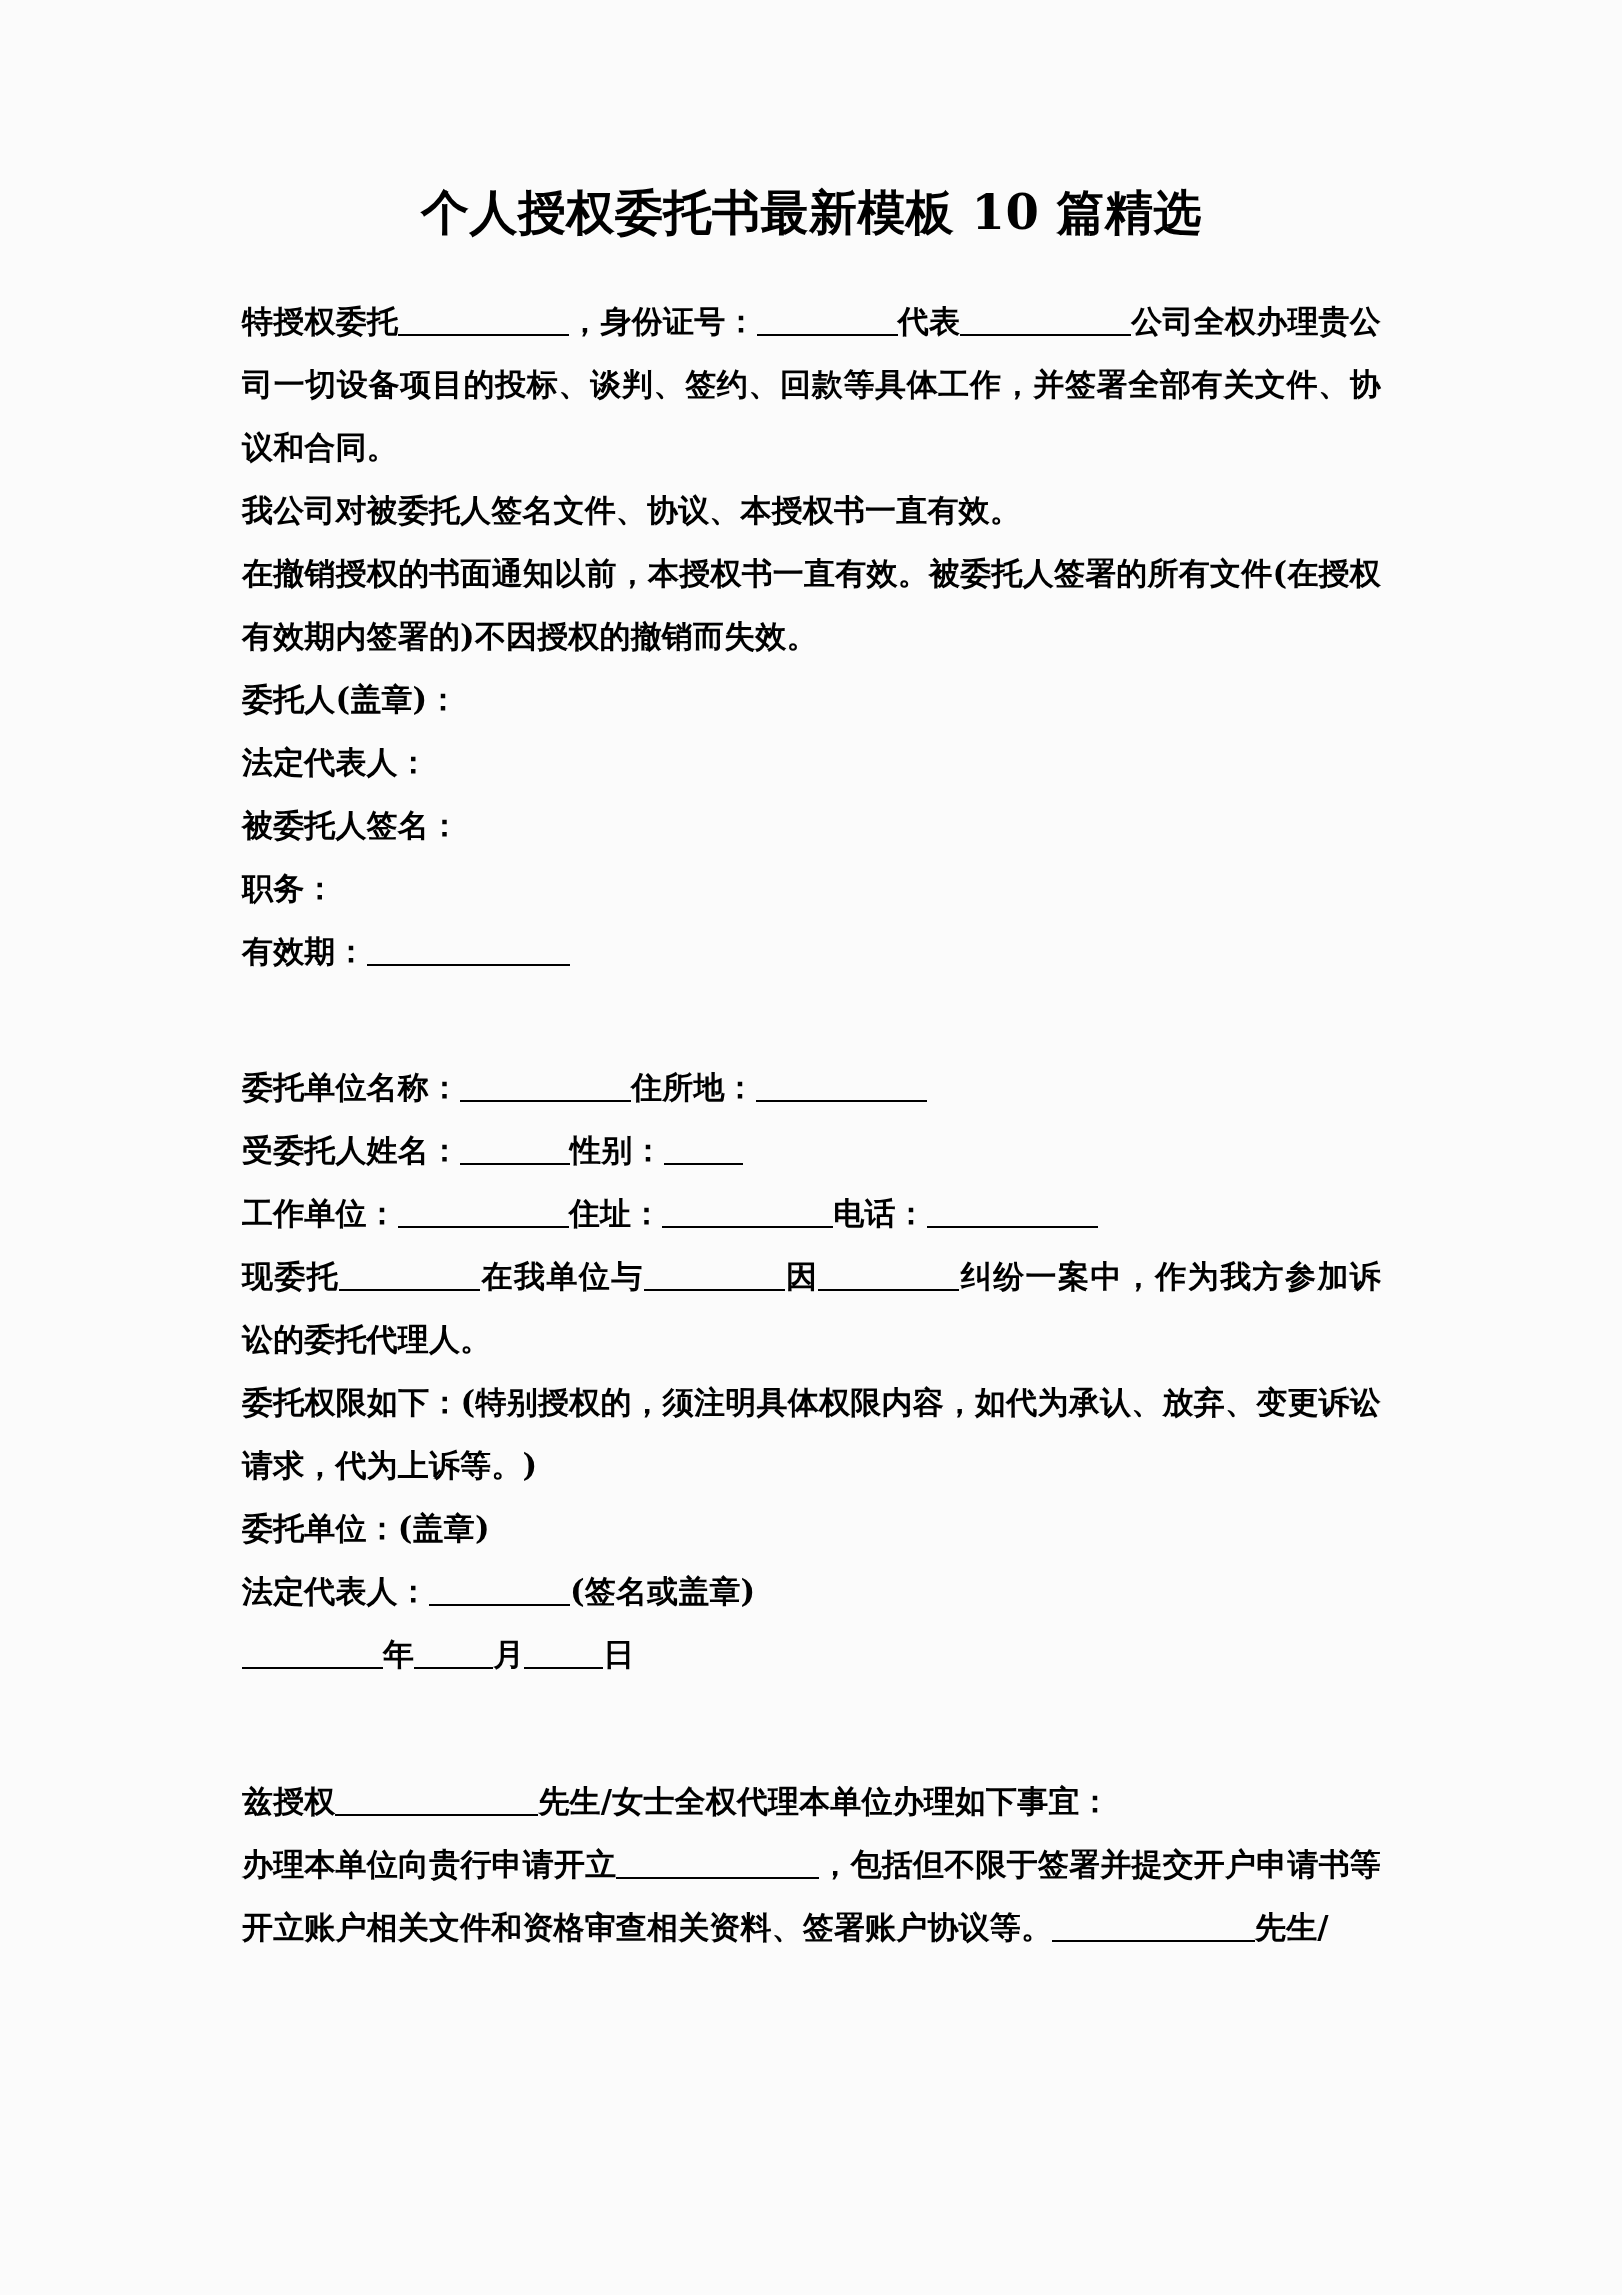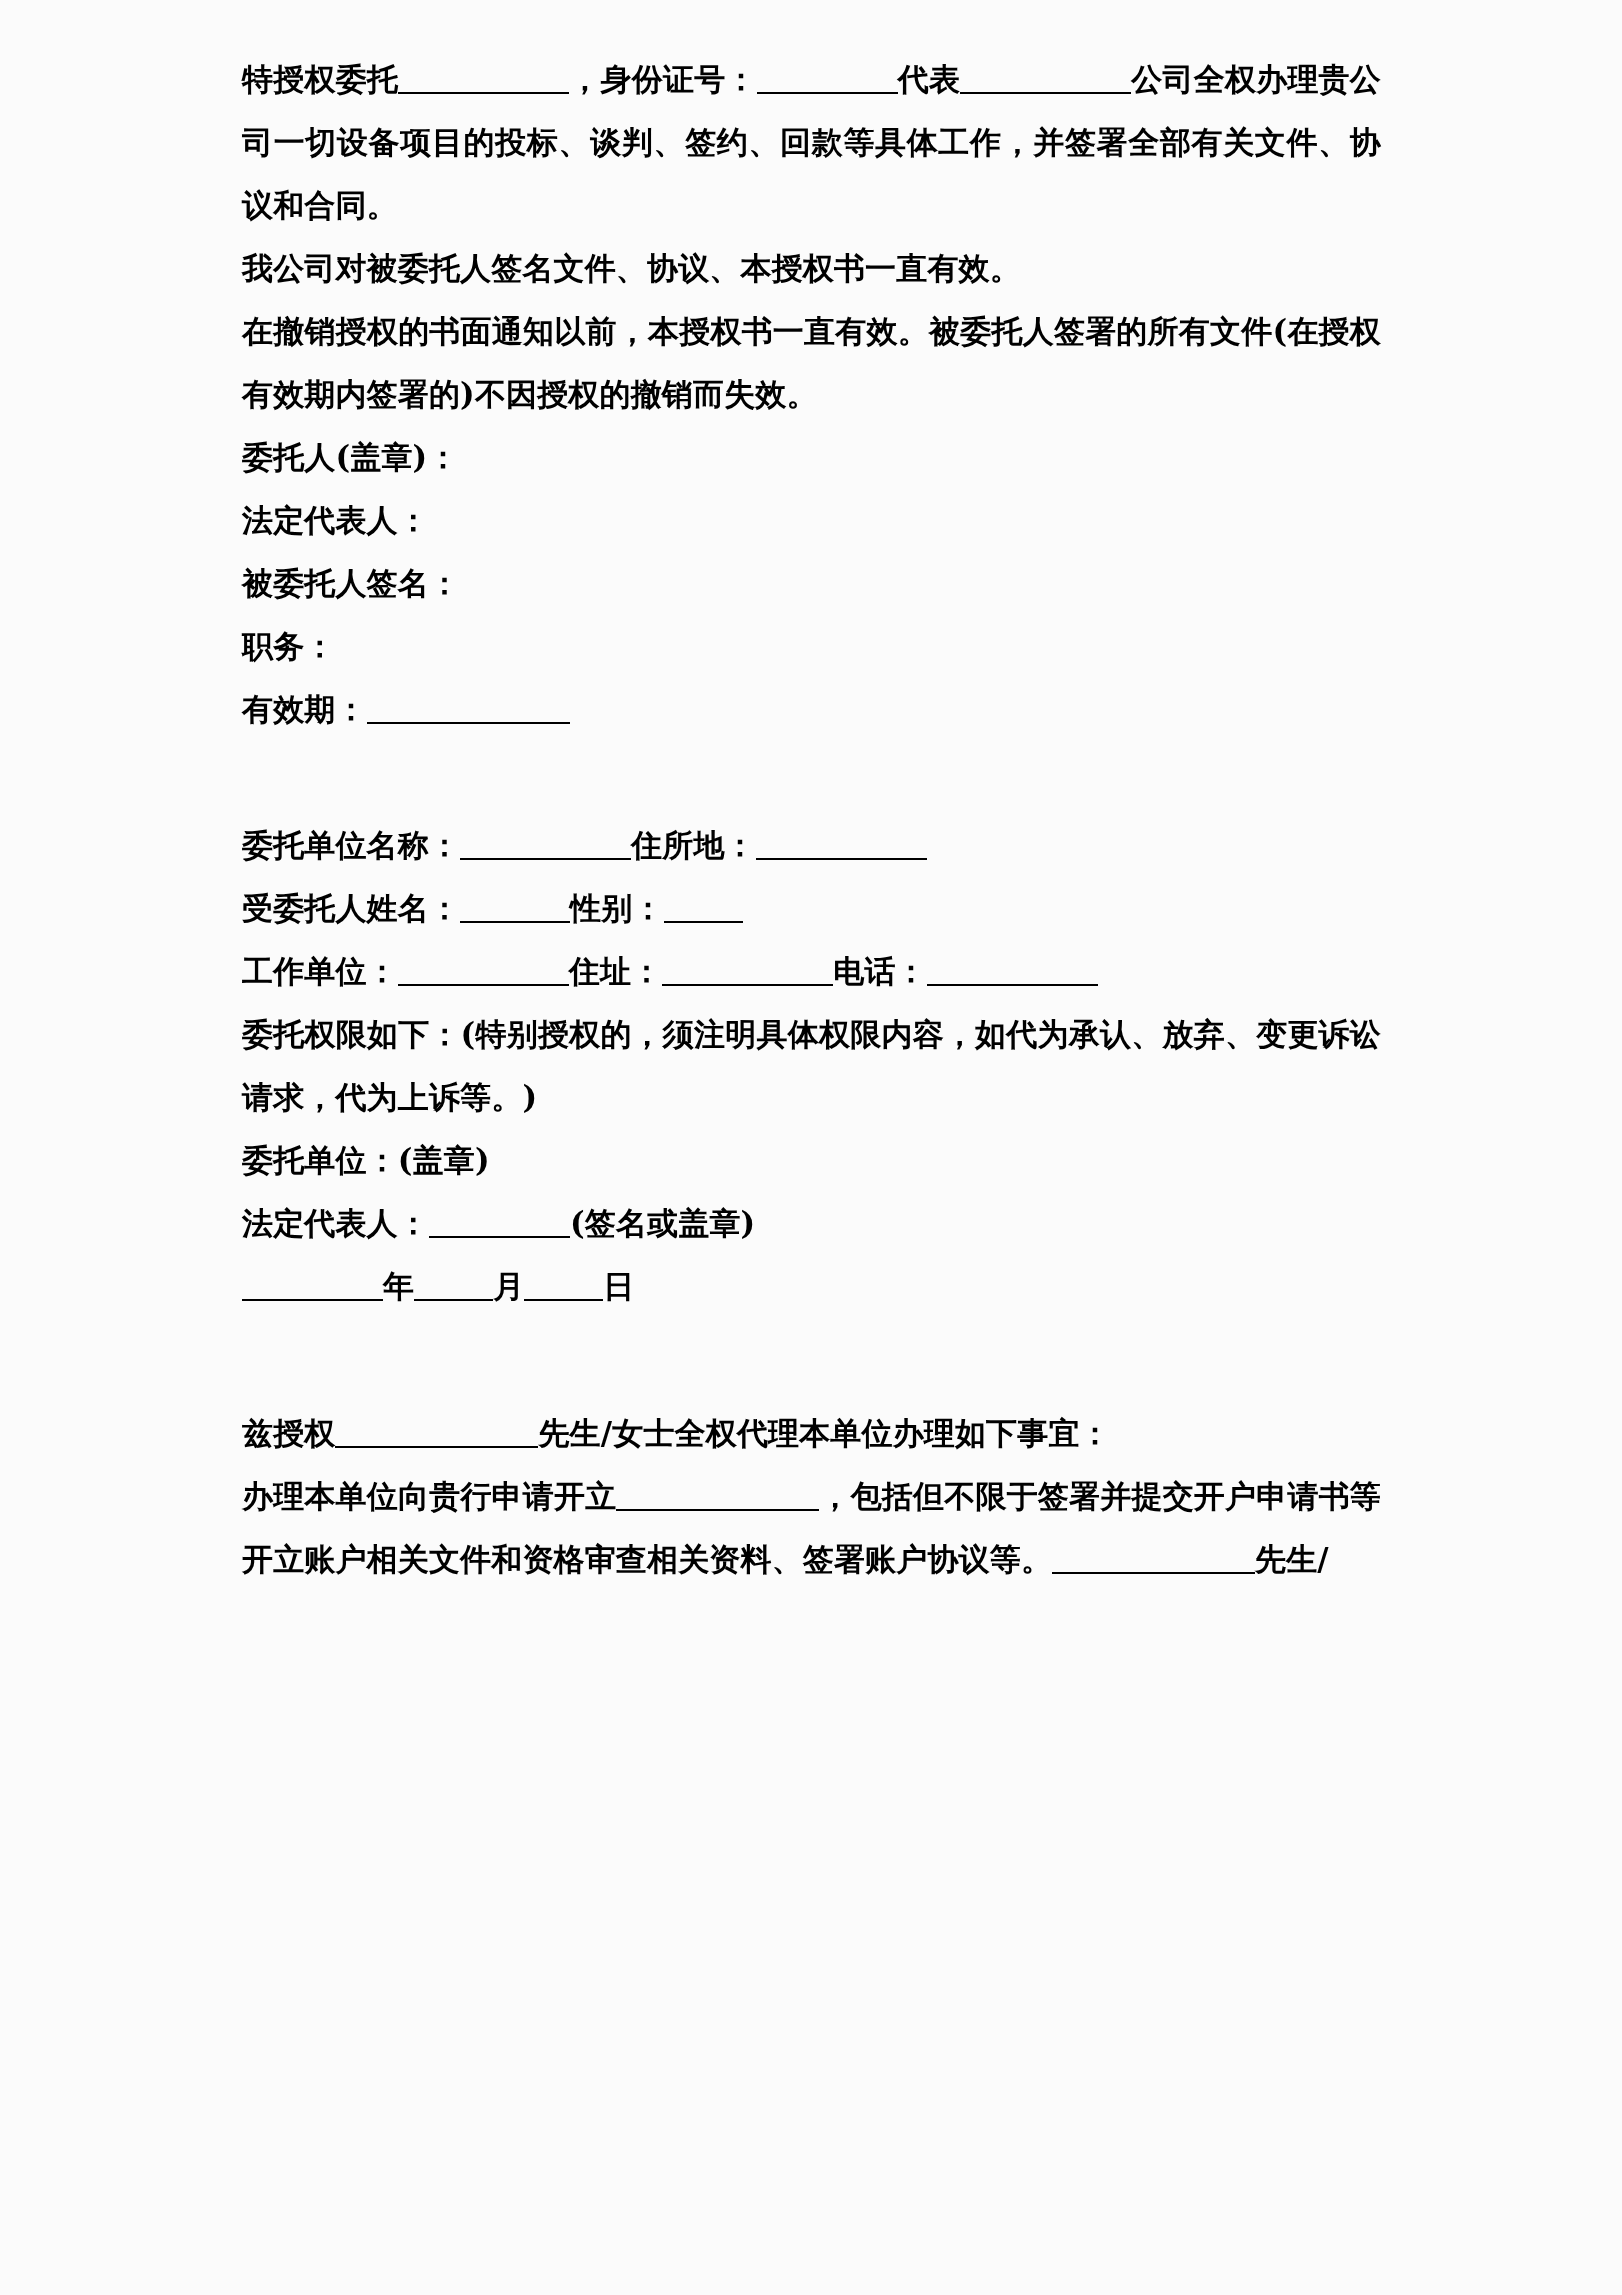--- a/index.html
+++ b/index.html
@@ -72,20 +72,21 @@
   .w-xl  { width: 171px; }
   .w-xxl { width: 203px; }
   .spacer-sm { height: 18.3px; }
   .spacer-md { height: 29px; }
 </style>
 </head>
 <body>
 
 <div class="page">
 
+  <h1 class="doc-title">个人授权委托书最新模板 10 篇精选</h1>
 
   <div class="divider divider-1">—————————————————</div>
 
   <div class="body-block">
 
     <p class="line"><span>特授权委托</span><span class="blank w-xl"></span><span>，身份证号：</span><span class="blank w-lg"></span><span>代表</span><span class="blank w-xl"></span><span>公司全权办理贵公司一切设备项目的投标、谈判、签约、回款等具体工作，并签署全部有关文件、协议和合同。</span></p>
 
     <p class="line">我公司对被委托人签名文件、协议、本授权书一直有效。</p>
 
     <p class="line">在撤销授权的书面通知以前，本授权书一直有效。被委托人签署的所有文件(在授权有效期内签署的)不因授权的撤销而失效。</p>
@@ -107,20 +108,21 @@
 
   <div class="body-block">
 
     <p class="line nowrap"><span>委托单位名称：</span><span class="blank w-xl"></span><span>住所地：</span><span class="blank w-xl"></span></p>
 
 
     <p class="line nowrap"><span>受委托人姓名：</span><span class="blank w-md"></span><span>性别：</span><span class="blank w-sm"></span></p>
 
     <p class="line nowrap"><span>工作单位：</span><span class="blank w-xl"></span><span>住址：</span><span class="blank w-xl"></span><span>电话：</span><span class="blank w-xl"></span></p>
 
+    <p class="line"><span>现委托</span><span class="blank w-lg"></span><span>在我单位与</span><span class="blank w-lg"></span><span>因</span><span class="blank w-lg"></span><span>纠纷一案中，作为我方参加诉讼的委托代理人。</span></p>
 
     <p class="line">委托权限如下：(特别授权的，须注明具体权限内容，如代为承认、放弃、变更诉讼请求，代为上诉等。)</p>
 
     <p class="line nowrap">委托单位：(盖章)</p>
 
     <p class="line nowrap"><span>法定代表人：</span><span class="blank w-lg"></span><span>(签名或盖章)</span></p>
 
     <p class="line nowrap"><span class="blank w-lg"></span><span>年</span><span class="blank w-sm"></span><span>月</span><span class="blank w-sm"></span><span>日</span></p>
 
   </div>

